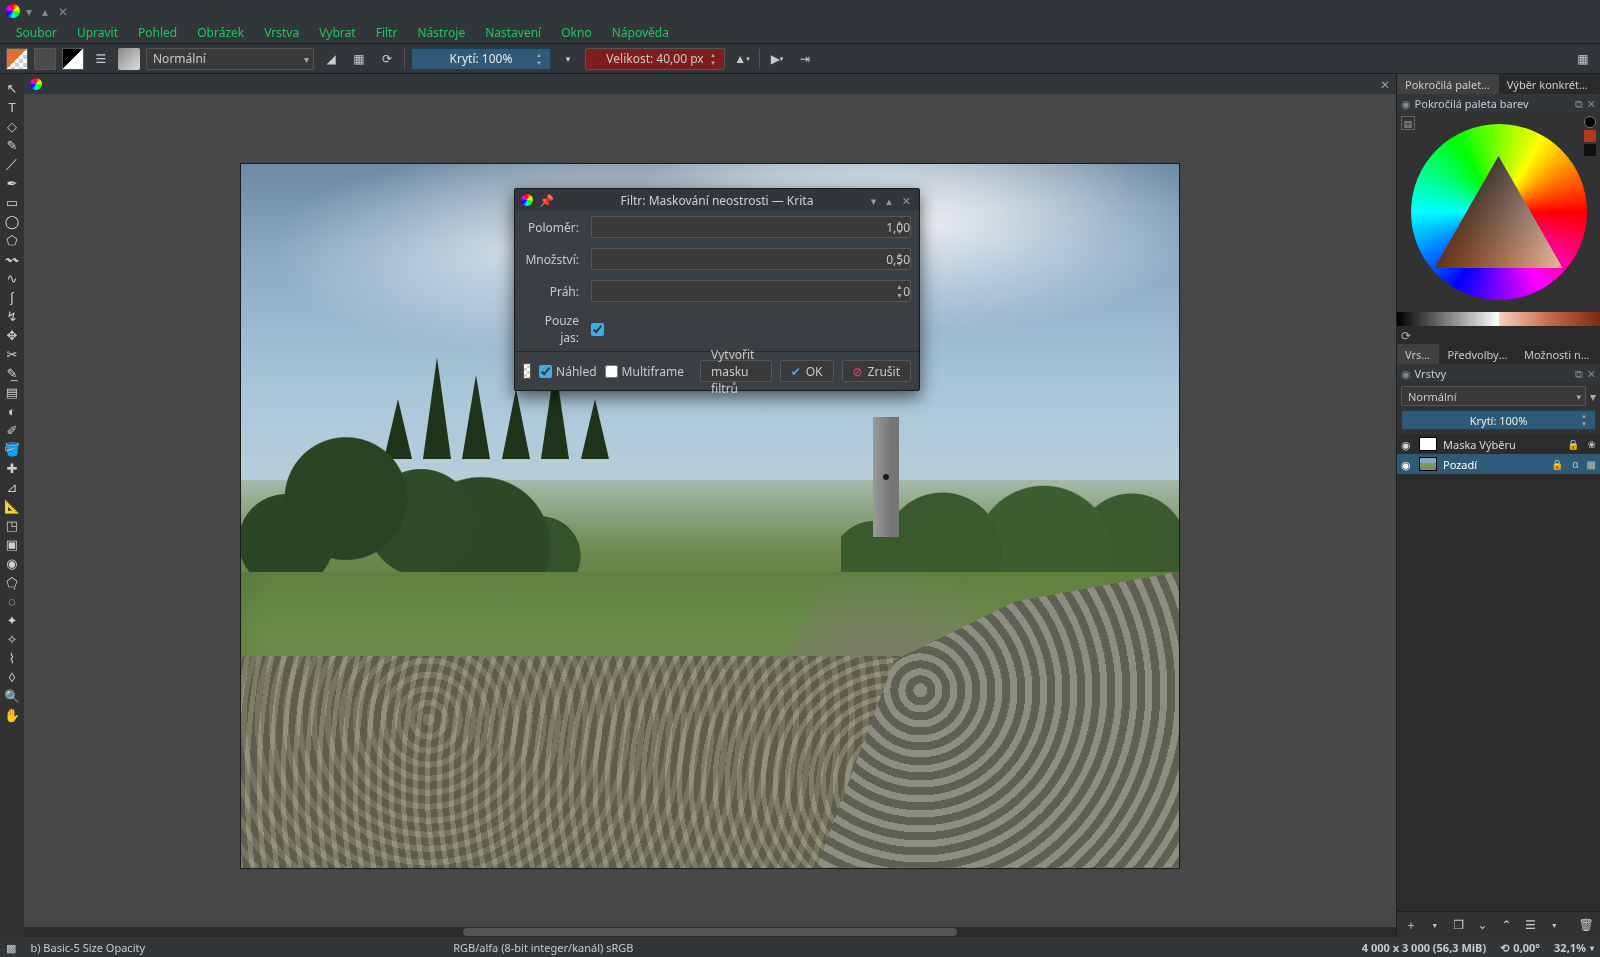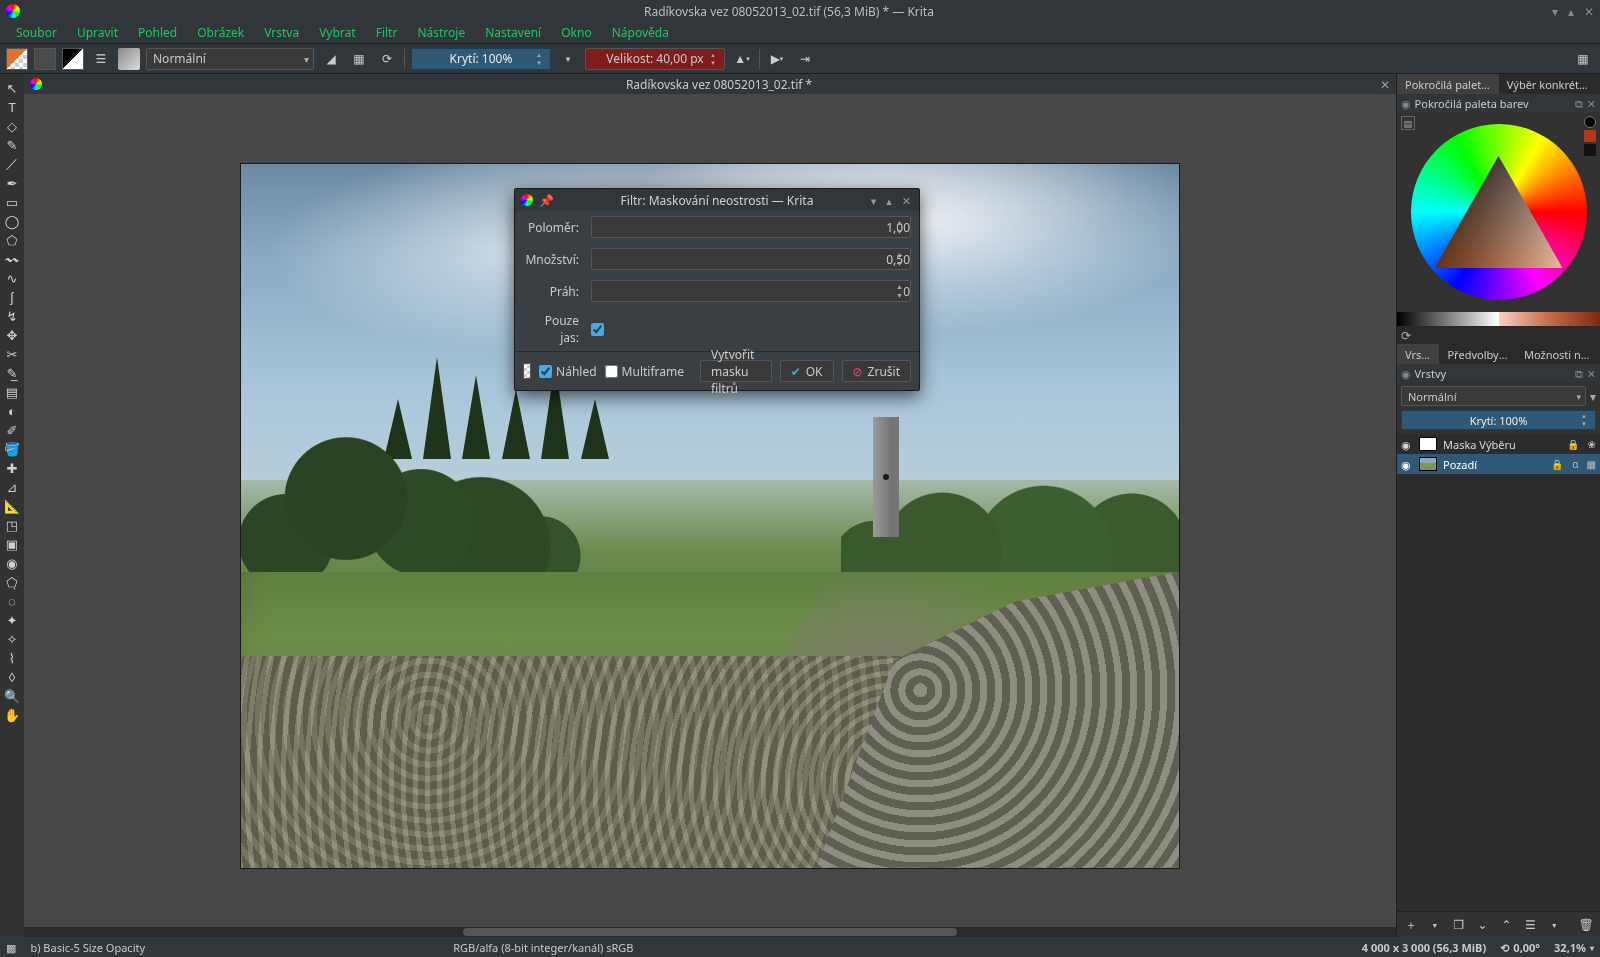--- a/index.html
+++ b/index.html
@@ -159,21 +159,20 @@
 .dlg-btn.primary { display:flex; gap:5px;}
 .dlg-btn .ok-ico { color:#3daee9;}
 .dlg-btn .cancel-ico { color:#e47;}
 .refresh-row { height:18px; display:flex; align-items:center; padding:0 4px; background:#2a2a2a;}
 </style>
 </head>
 <body>
 
 <div class="titlebar">
   <div class="app-icon"></div>
-  <div class="title">Radíkovska vez 08052013_02.tif (56,3 MiB) * — Krita</div>
   <div class="win-btns">
     <span>▾</span>
     <span>▴</span>
     <span>✕</span>
   </div>
 </div>
 
 <div class="menubar">
   <span>Soubor</span>
   <span>Upravit</span>
@@ -259,21 +258,20 @@
     <div class="tool">✧</div>
     <div class="tool">⌇</div>
     <div class="tool">◊</div>
     <div class="tool">🔍</div>
     <div class="tool">✋</div>
   </div>
 
   <div class="canvas-wrap">
     <div class="doc-tab">
       <div class="app-icon-sm"></div>
-      <div class="doc-title">Radíkovska vez 08052013_02.tif *</div>
       <div class="close">✕</div>
     </div>
     <div class="canvas-area">
       <div class="canvas">
         <div class="sky"></div>
         <div class="tree-tops">
             <span></span>
             <span></span>
             <span></span>
             <span></span>

